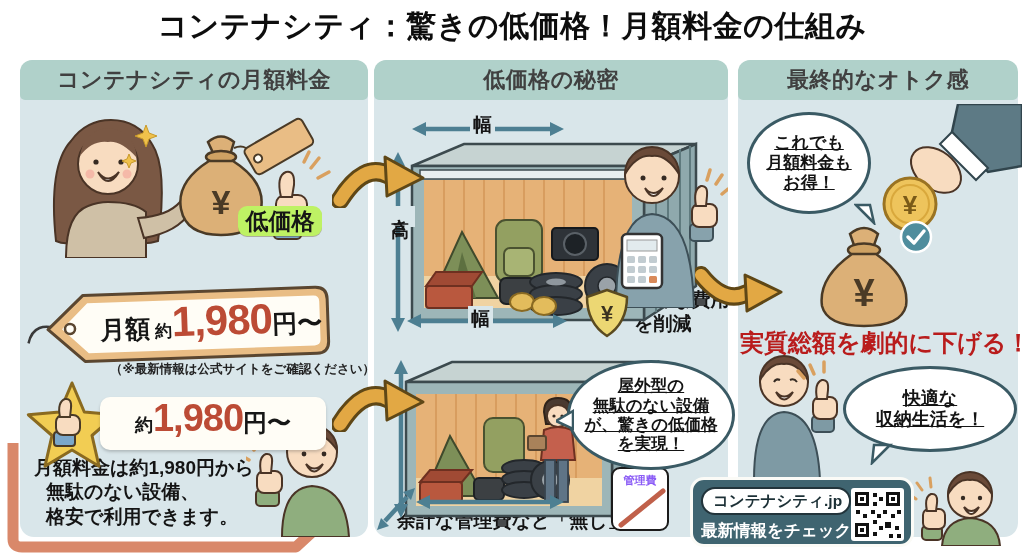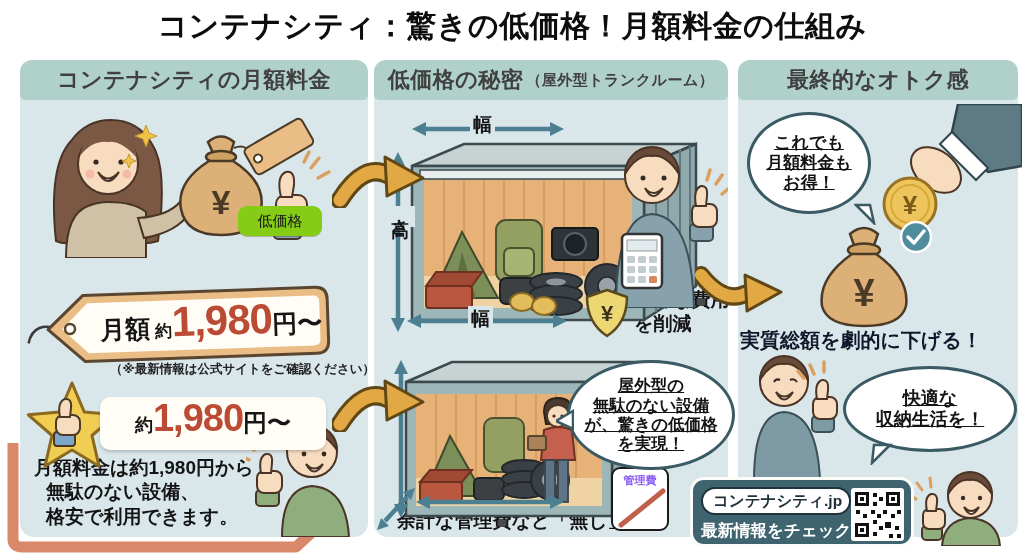--- a/index.html
+++ b/index.html
@@ -12,22 +12,22 @@
   .title{position:absolute;left:0;top:6px;width:1024px;text-align:center;font-size:30px;
     font-weight:800;color:#0d0d0d;letter-spacing:.5px;}
   .bubble{position:absolute;background:#fff;border:3px solid #3a5a64;border-radius:50%;
     display:flex;flex-direction:column;align-items:center;justify-content:center;text-align:center;
     font-weight:800;color:#141414;line-height:1.18;z-index:6;text-decoration:underline;}
   .measure-label{position:absolute;background:#d9e6ea;font-weight:800;color:#161616;
     display:flex;align-items:center;justify-content:center;z-index:3;padding:0 3px;}
   .vertical-text{writing-mode:vertical-rl;text-orientation:upright;}
   .price-row{display:flex;align-items:baseline;font-weight:800;color:#161616;white-space:nowrap;}
   .amount{color:#bc4b35;}
-  .badge-lowprice{position:absolute;background:#84cc16;border-radius:9px;display:flex;align-items:center;
-    justify-content:center;font-weight:400;font-size:15px;color:#161616;z-index:4;box-shadow:0 1px 0 rgba(90,70,20,.35);}
+  .badge-lowprice{position:absolute;background:#bef264;border-radius:9px;display:flex;align-items:center;
+    justify-content:center;font-weight:700;font-size:23px;color:#161616;z-index:4;box-shadow:0 1px 0 rgba(90,70,20,.35);}
   .desc{font-weight:800;font-size:19px;color:#141414;line-height:1.28;white-space:nowrap;}
   .gobox{position:absolute;background:#3f6470;border:3px solid #fbfbf7;border-radius:14px;z-index:7;}
   .search-pill{display:flex;align-items:center;gap:5px;background:#fff;border:2px solid #22343b;
     border-radius:999px;height:25px;padding:12px 10px;font-weight:800;font-size:15.5px;color:#1c3036;white-space:nowrap;}
   .kanrihi{position:absolute;width:58px;height:64px;background:#fff;border:2.5px solid #1b1b1b;border-radius:9px;
     display:flex;justify-content:center;font-weight:800;font-size:11px;color:#8b5cf6;padding-top:4px;box-sizing:border-box;z-index:5;}
   .note{font-size:12.5px;font-weight:700;color:#222;white-space:nowrap;}
   .star-price-box{position:absolute;background:#fffdf6;border-radius:10px;display:flex;align-items:baseline;
     justify-content:center;box-shadow:0 2px 3px rgba(60,60,60,.25);z-index:3;}
   svg{display:block;}
@@ -39,21 +39,20 @@
 <div class="stage">
 
   <div class="title">コンテナシティ：驚きの低価格！月額料金の仕組み</div>
 
   <div class="panel" style="left:20px;width:348px;">
     <div class="panel-header">コンテナシティの月額料金</div>
   </div>
   <div class="panel" style="left:374px;width:354px;">
     <div class="panel-header">
       <span>低価格の秘密</span>
-      <span style="font-size:15px;margin-left:3px;">（屋外型トランクルーム）</span>
     </div>
   </div>
   <div class="panel" style="left:738px;width:280px;">
     <div class="panel-header">最終的なオトク感</div>
   </div>
 
   <svg class="abs z2" style="left:26px;top:106px;" width="310" height="152" viewBox="0 0 310 152">
     <path d="M30,135 Q22,60 45,35 Q60,14 85,14 Q112,14 126,38 Q142,62 132,135 Q110,142 95,128 L58,128 Q45,142 30,135 Z" fill="#7a5844" stroke="#4a3426" stroke-width="2"></path>
     <circle cx="82" cy="58" r="30" fill="#f8dcc0" stroke="#4a3426" stroke-width="2"></circle>
     <path d="M54,50 Q58,24 82,22 Q108,24 111,52 Q95,34 82,36 Q66,34 54,50 Z" fill="#7a5844"></path>
@@ -317,21 +316,21 @@
     <path d="M38,16 Q52,4 66,16 L61,30 L43,30 Z" fill="#dcb077" stroke="#4a3a26" stroke-width="2.5"></path>
     <ellipse cx="52" cy="32" rx="16" ry="6.5" fill="#cfa263" stroke="#4a3a26" stroke-width="2.5"></ellipse>
     <path d="M40,36 Q6,60 10,88 Q15,108 52,108 Q89,108 94,88 Q98,60 64,36 Z" fill="#dcb077" stroke="#4a3a26" stroke-width="2.5"></path>
     <text x="52" y="88" text-anchor="middle" font-size="38" font-weight="bold" fill="#4a3a26">¥</text>
   </svg>
   <svg class="abs z4" style="left:899px;top:220px;" width="34" height="34" viewBox="0 0 34 34">
     <circle cx="17" cy="17" r="15" fill="#4f8d9d" stroke="#fff" stroke-width="2.5"></circle>
     <path d="M9,17 L15,23 L25,11" stroke="#fff" stroke-width="3.5" fill="none" stroke-linecap="round" stroke-linejoin="round"></path>
   </svg>
 
-  <div class="abs" style="left:740px;top:327px;width:276px;text-align:left;font-weight:800;font-size:20px;color:#0f172a;white-space:nowrap;">実質総額を劇的に下げる！</div>
+  <div class="abs" style="left:740px;top:327px;width:276px;text-align:center;font-weight:800;font-size:24px;color:#b91c1c;white-space:nowrap;">実質総額を劇的に下げる！</div>
 
   <svg class="abs z2" style="left:740px;top:352px;" width="102" height="128" viewBox="0 0 102 128">
     <circle cx="44" cy="30" r="24" fill="#f8dcc0" stroke="#4a3426" stroke-width="2"></circle>
     <path d="M20,28 A24,24 0 0 1 68,28 Q56,10 44,12 Q31,10 20,28 Z" fill="#6a4a38" stroke="#4a3426" stroke-width="2"></path>
     <path d="M34,30 Q36,26 40,28 M50,28 Q54,26 57,30" stroke="#352a22" stroke-width="2" fill="none"></path>
     <path d="M36,40 Q44,49 53,40 Q44,55 36,40 Z" fill="#fff" stroke="#4a3426" stroke-width="2"></path>
     <path d="M14,128 Q14,62 44,60 Q77,62 80,128 Z" fill="#7e9aa4" stroke="#3d4f57" stroke-width="2"></path>
     <g>
       <rect x="72" y="64" width="22" height="16" rx="4" fill="#7e9aa4" stroke="#3d4f57" stroke-width="2"></rect>
       <rect x="73" y="45" width="24" height="22" rx="7" fill="#f8dcc0" stroke="#4a3426" stroke-width="2"></rect>

